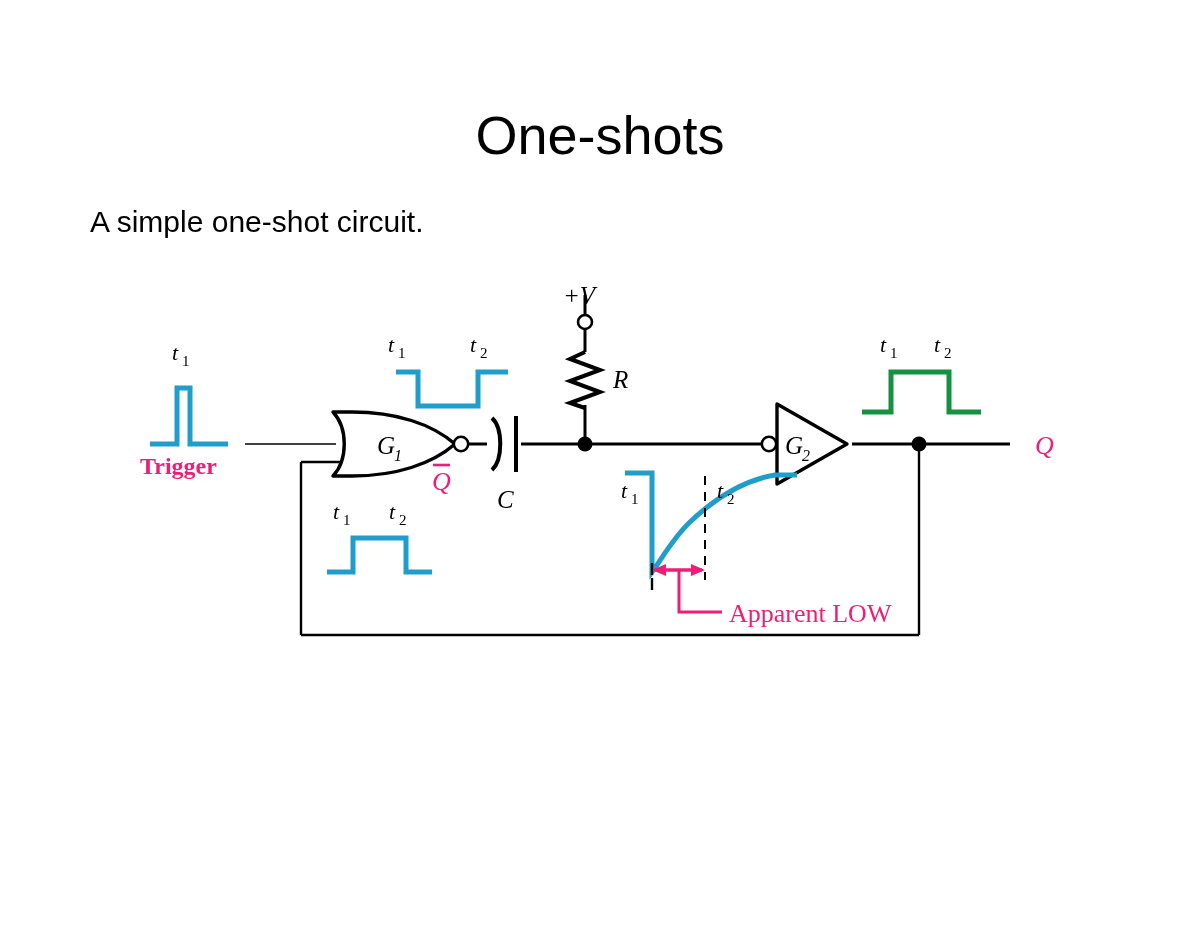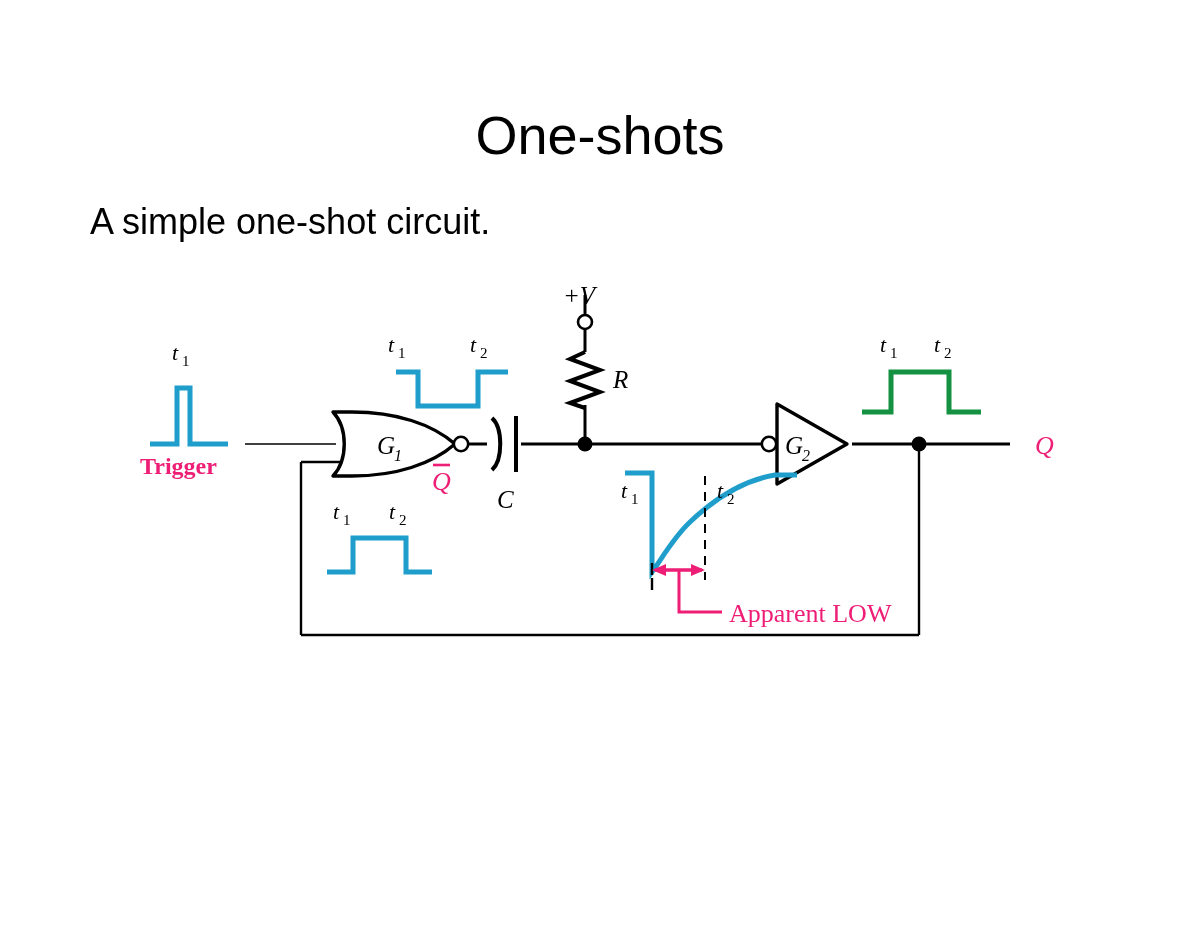--- a/index.html
+++ b/index.html
@@ -35,21 +35,21 @@
     letter-spacing: 0px;
     color: #000000;
     line-height: 62px;
     white-space: nowrap;
   }
   #slide-subtitle {
     position: absolute;
     left: 90px;
     top: 203px;
     font-family: "Liberation Sans", sans-serif;
-    font-size: 36px;
+    font-size: 30px;
     font-weight: 400;
     color: #000000;
     line-height: 38px;
     white-space: nowrap;
   }
   #circuit-figure {
     position: absolute;
     left: 0px;
     top: 260px;
     width: 1200px;

